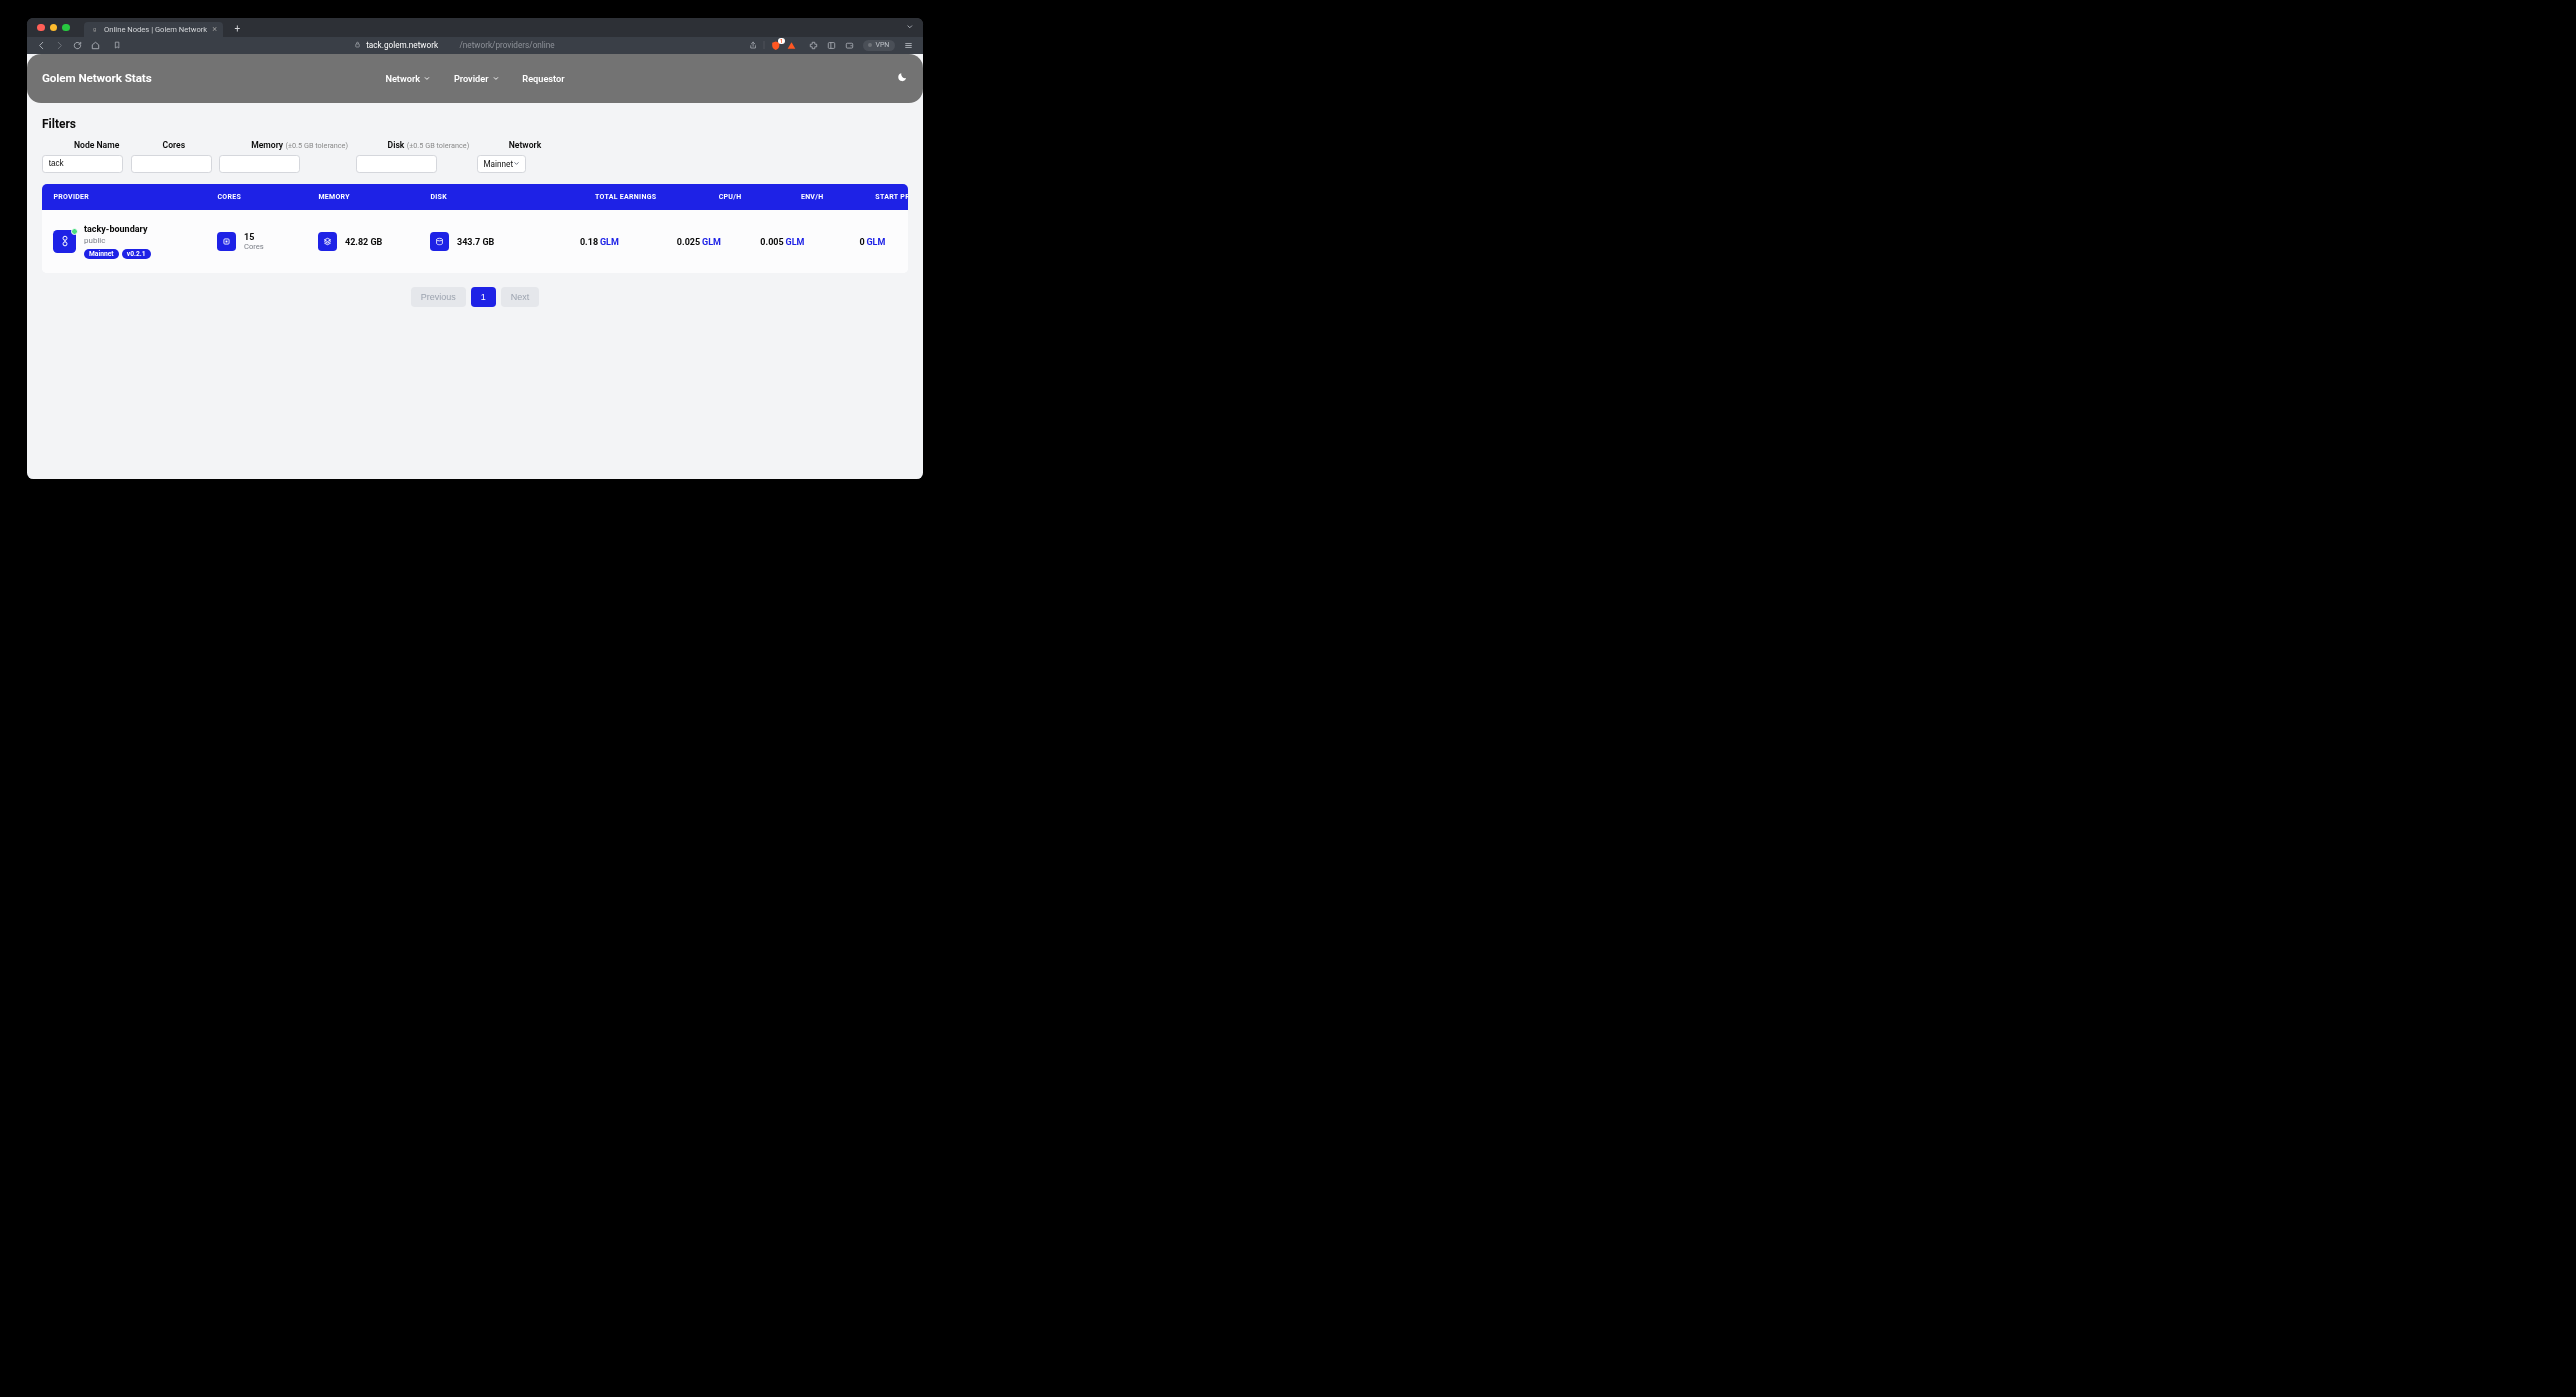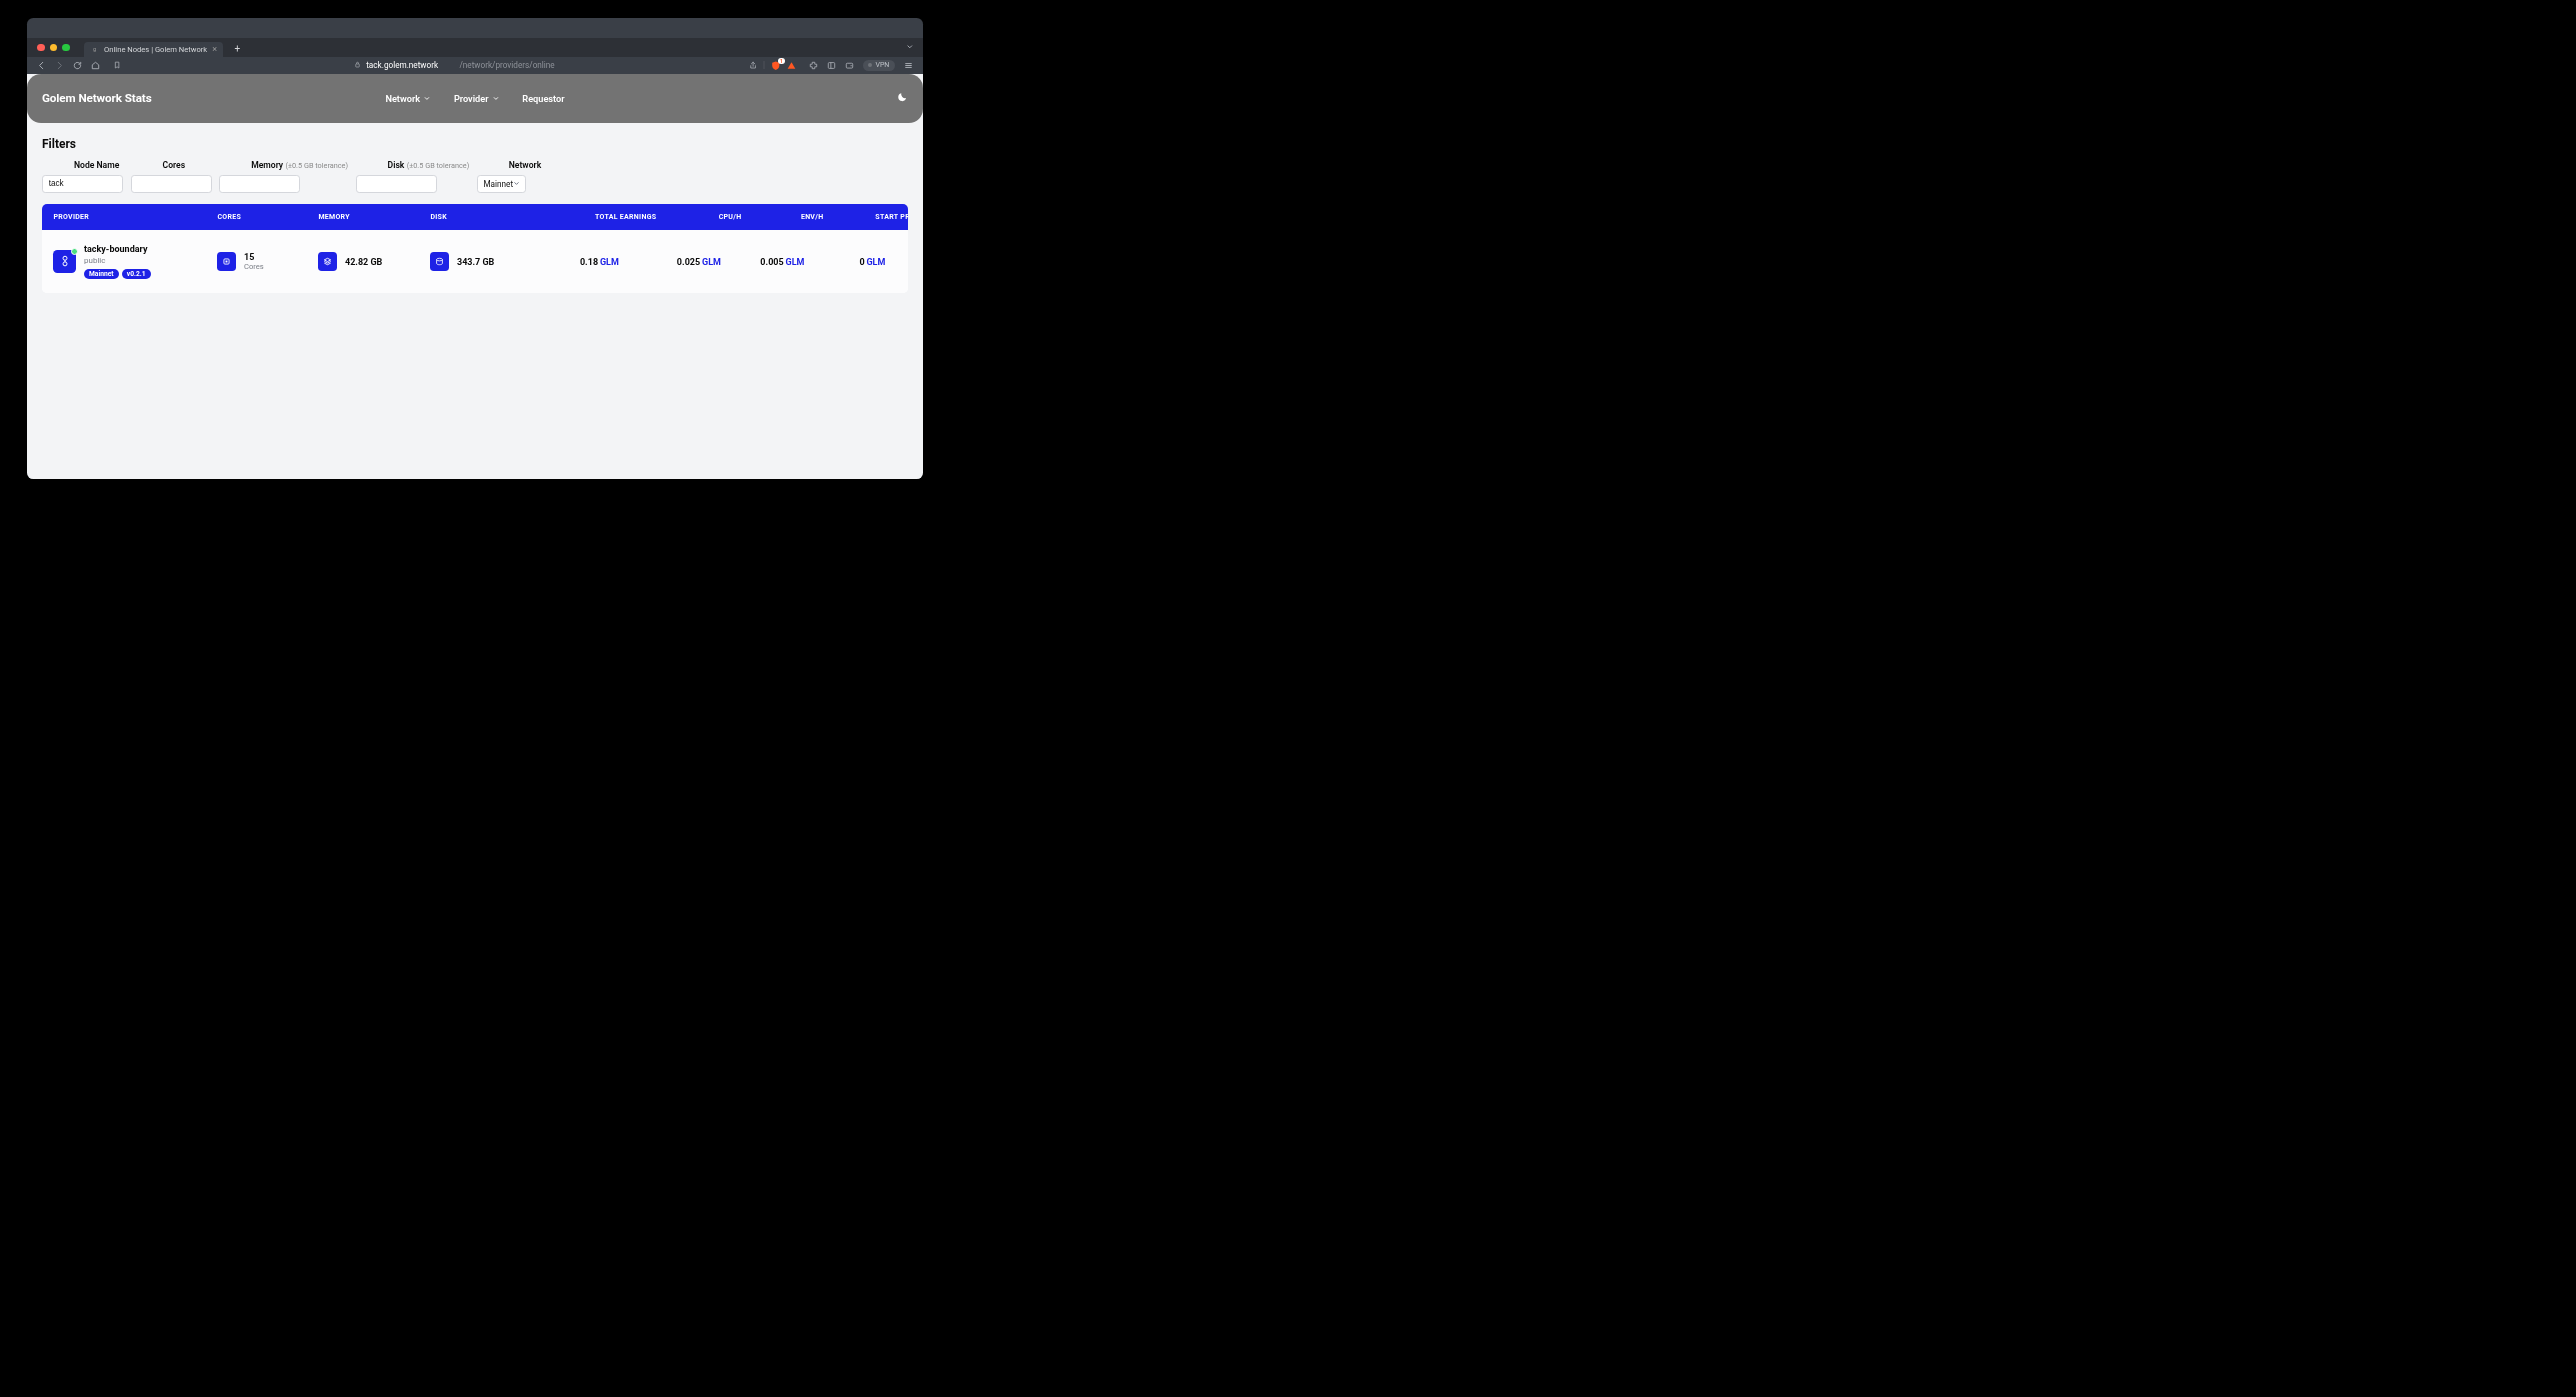--- a/index.html
+++ b/index.html
@@ -22,21 +22,20 @@
   display: flex;
   flex-direction: column;
 }
 .tab-bar {
   height: 19px;
   background: #2d3036;
   display: flex;
   align-items: center;
   padding-left: 10px;
   gap: 5px;
-  margin-top: 20px;
 }
 .traffic-lights { display: flex; gap: 5px; align-items: center; margin-right: 9px; }
 .traffic-light { width: 7.6px; height: 7.6px; border-radius: 50%; }
 .tl-red { background: #ff5f57; }
 .tl-yellow { background: #febc2e; }
 .tl-green { background: #28c840; }
 .tab {
   height: 15px;
   background: #3a3f47;
   border-radius: 3.8px 3.8px 0 0;
@@ -437,16 +436,21 @@
           </div>
           <div class="price-cell">
             <span>0.005</span><span class="glm">GLM</span>
           </div>
           <div class="price-cell">
             <span>0</span><span class="glm">GLM</span>
           </div>
         </div>
       </div>
 
+      <div class="pagination">
+        <button class="page-btn">Previous</button>
+        <button class="page-btn active">1</button>
+        <button class="page-btn">Next</button>
+      </div>
     </div>
   </div>
 </div>
 
 
 </body></html>

